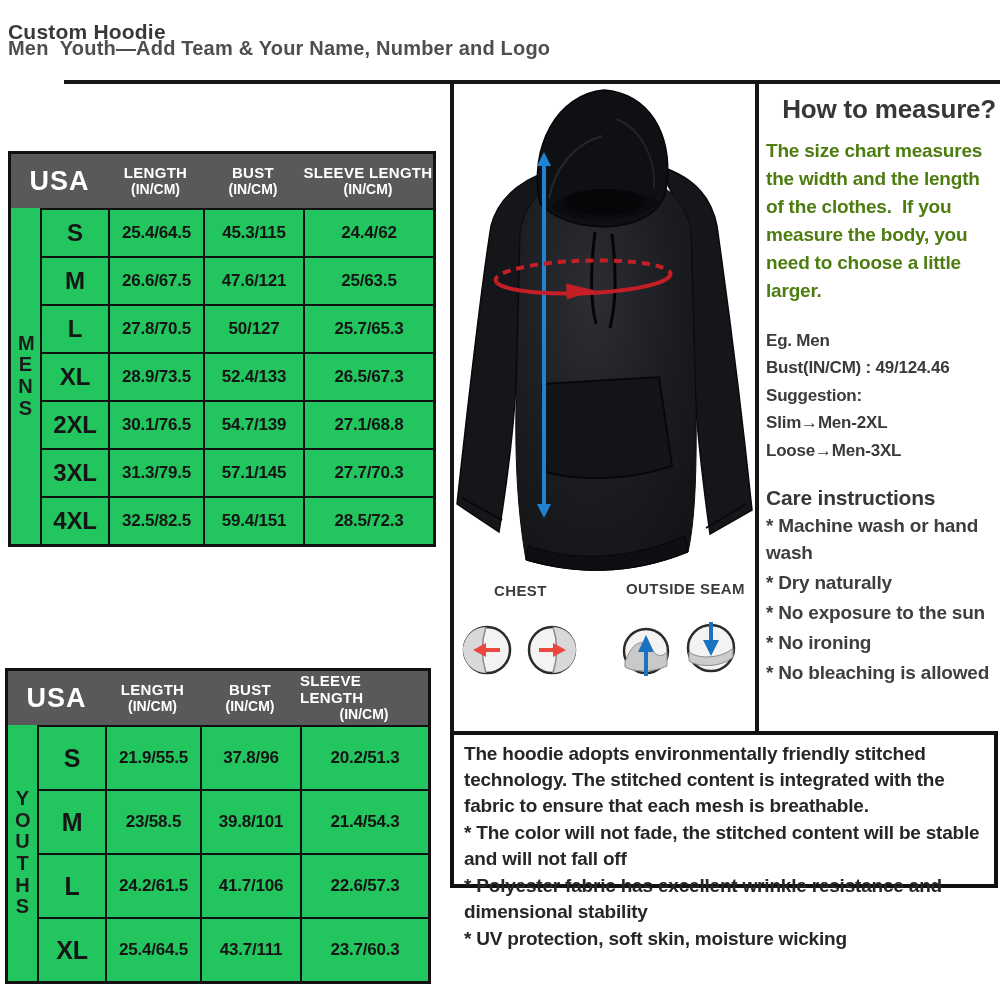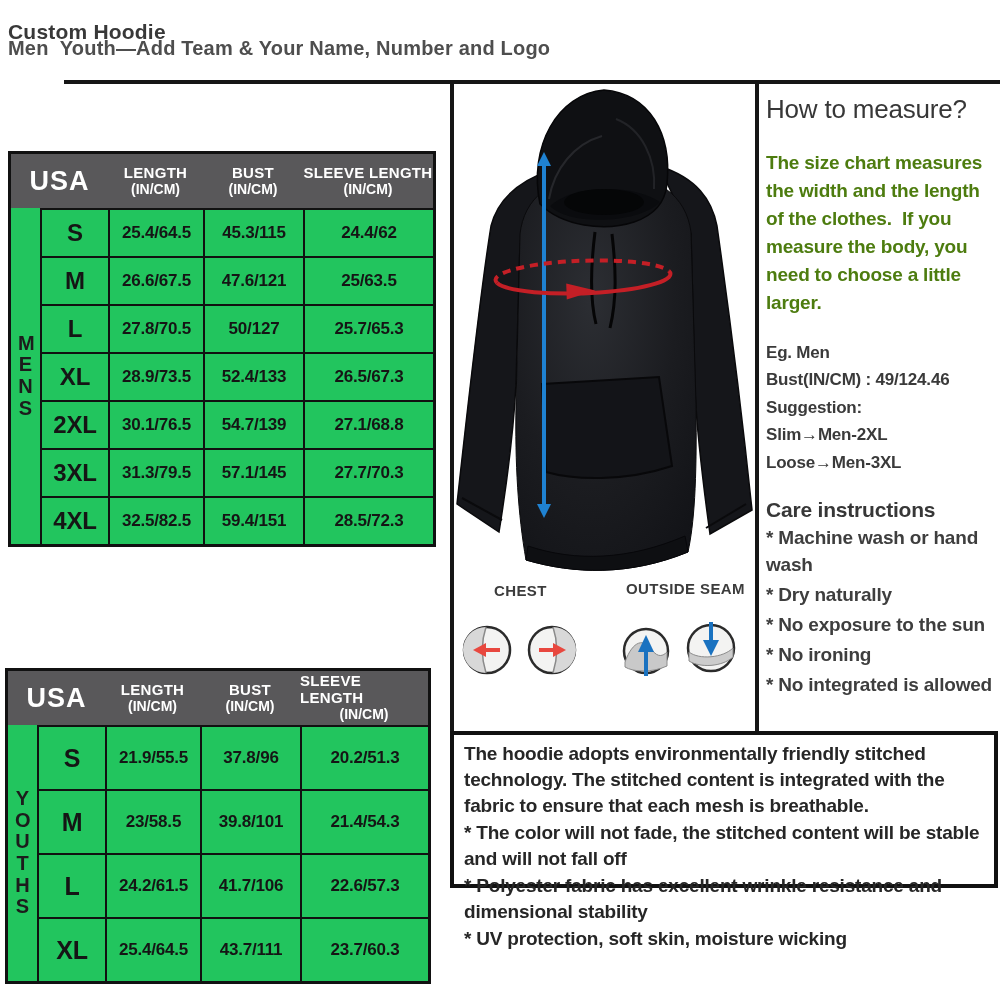--- a/index.html
+++ b/index.html
@@ -43,21 +43,21 @@
   
   .hoodie-panel{position:absolute;left:454px;top:84px;width:301px;height:506px;}
   .diagram-panel{position:absolute;left:454px;top:572px;width:301px;height:130px;}
   .diagram-label{position:absolute;font-size:15px;font-weight:700;color:#3c3c3c;letter-spacing:.4px;}
   .diagram-label.chest{left:40px;top:10px;}
   .diagram-label.seam{left:172px;top:8px;}
   .diagram-svg{position:absolute;left:0;top:0;}
 
   
   .measure-col{position:absolute;left:766px;top:94px;width:230px;letter-spacing:-.2px;}
-  .measure-col h2{margin:0 0 24px 0;font-size:26px;font-weight:400;color:#373737;}
+  .measure-col h2{margin:0 0 12px 0;font-size:26px;font-weight:700;color:#373737;text-align:right;}
   .measure-body{font-size:19px;font-weight:700;color:#4d7c0f;line-height:1.47;white-space:pre-wrap;}
   .example-block{margin-top:22px;}
   .example-line{font-size:17px;font-weight:700;color:#3a3a3a;line-height:1.62;}
   .care-heading{margin-top:22px;font-size:21px;font-weight:700;color:#373737;}
   .care-item{font-size:19px;font-weight:700;color:#3e3e3e;line-height:1.42;margin-top:3px;}
 
   
   .desc-box{position:absolute;left:450px;top:731px;width:548px;height:157px;border:4px solid #111;box-sizing:border-box;padding:5px 10px 0 10px;}
   .desc-box p{margin:1px 0;font-size:19px;font-weight:700;color:#262626;line-height:1.37;letter-spacing:-.2px;}
 </style>
@@ -278,21 +278,21 @@
       <div class="example-line">Bust(IN/CM) : 49/124.46</div>
       <div class="example-line">Suggestion:</div>
       <div class="example-line">Slim→Men-2XL</div>
       <div class="example-line">Loose→Men-3XL</div>
     </div>
     <div class="care-heading">Care instructions</div>
     <div class="care-item">* Machine wash or hand wash</div>
     <div class="care-item">* Dry naturally</div>
     <div class="care-item">* No exposure to the sun</div>
     <div class="care-item">* No ironing</div>
-    <div class="care-item">* No integrated is allowed</div>
+    <div class="care-item">* No bleaching is allowed</div>
   </div>
 
   <div class="desc-box">
     <p>The hoodie adopts environmentally friendly stitched technology. The stitched content is integrated with the fabric to ensure that each mesh is breathable.</p>
     <p>* The color will not fade, the stitched content will be stable and will not fall off</p>
     <p>* Polyester fabric has excellent wrinkle resistance and dimensional stability</p>
     <p>* UV protection, soft skin, moisture wicking</p>
   </div>
 
 </div>

